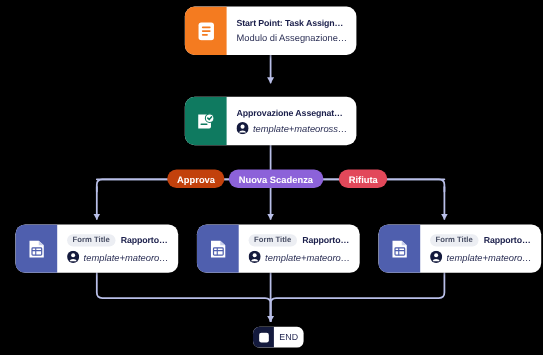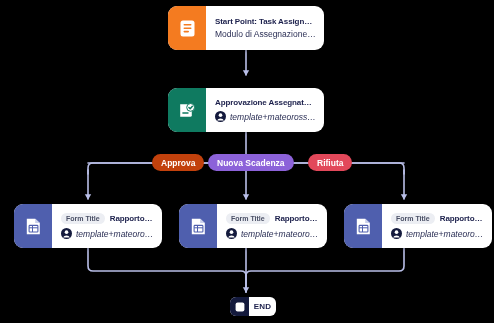--- a/index.html
+++ b/index.html
@@ -142,21 +142,21 @@
     display: flex;
     align-items: center;
     justify-content: center;
   }
   #node-end .end-label {
     flex: 1 1 auto;
     display: flex;
     align-items: center;
     justify-content: center;
     font-size: 8px;
-    font-weight: bold;
+    font-weight: normal;
     color: #1b1f4b;
     letter-spacing: 0.2px;
   }
 
   
   .pill {
     position: absolute;
     z-index: 3;
     display: flex;
     align-items: center;

